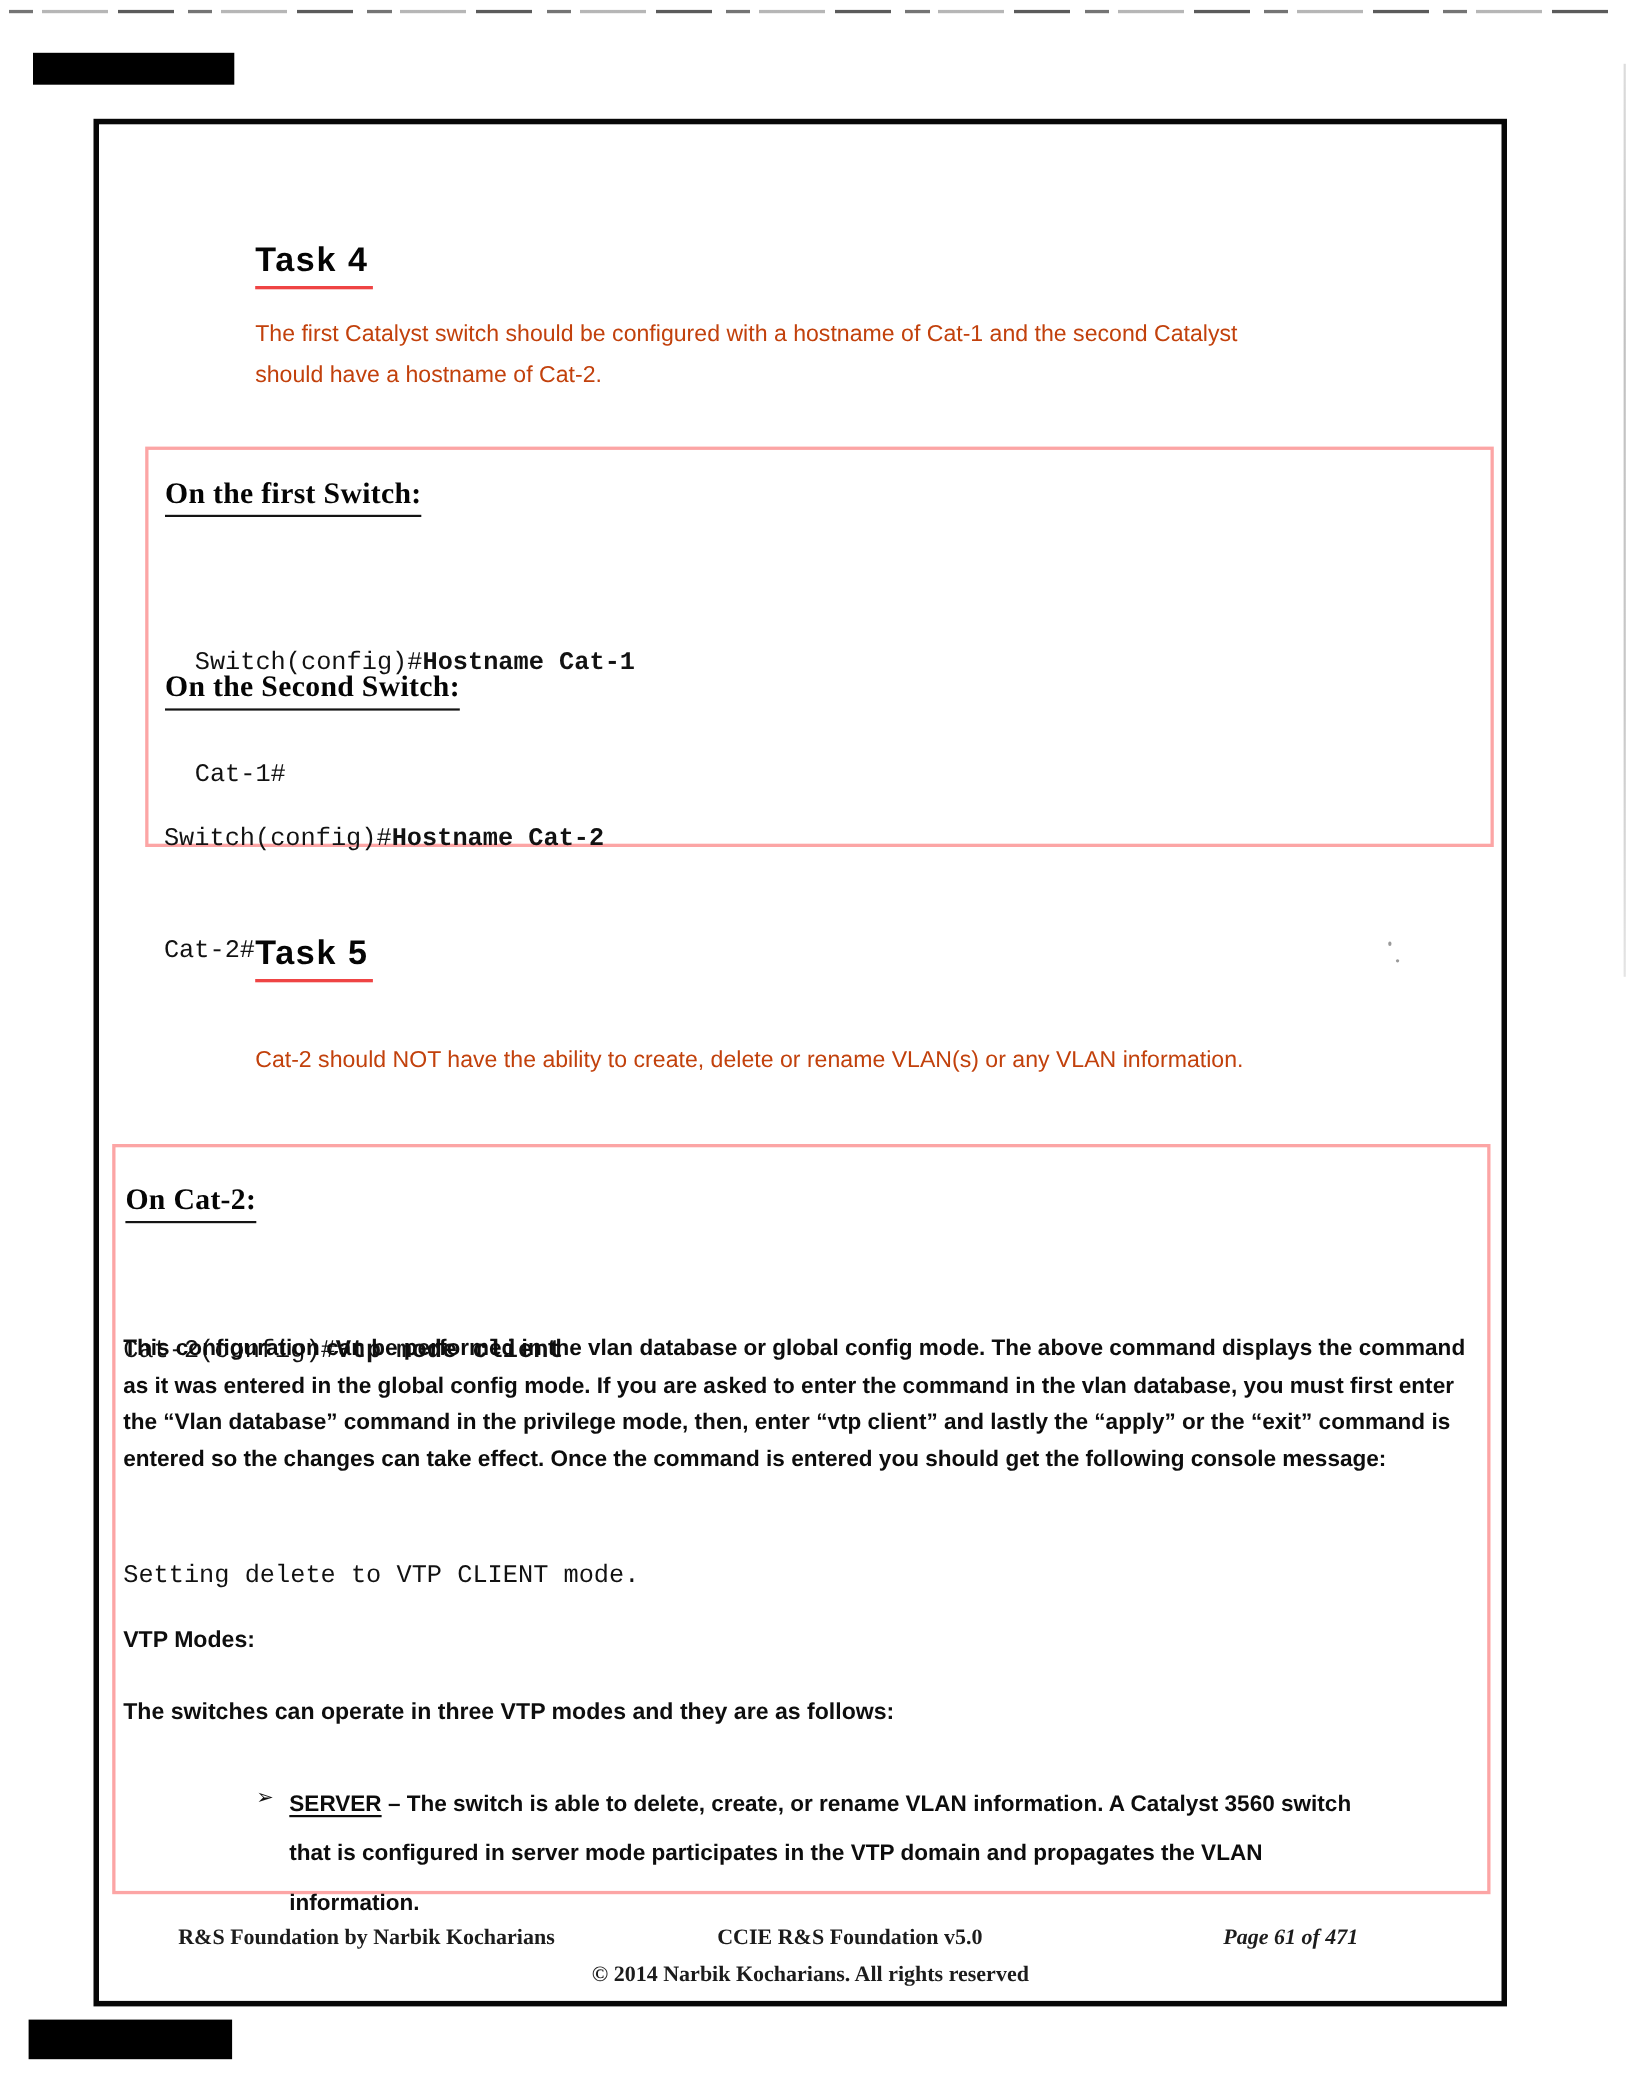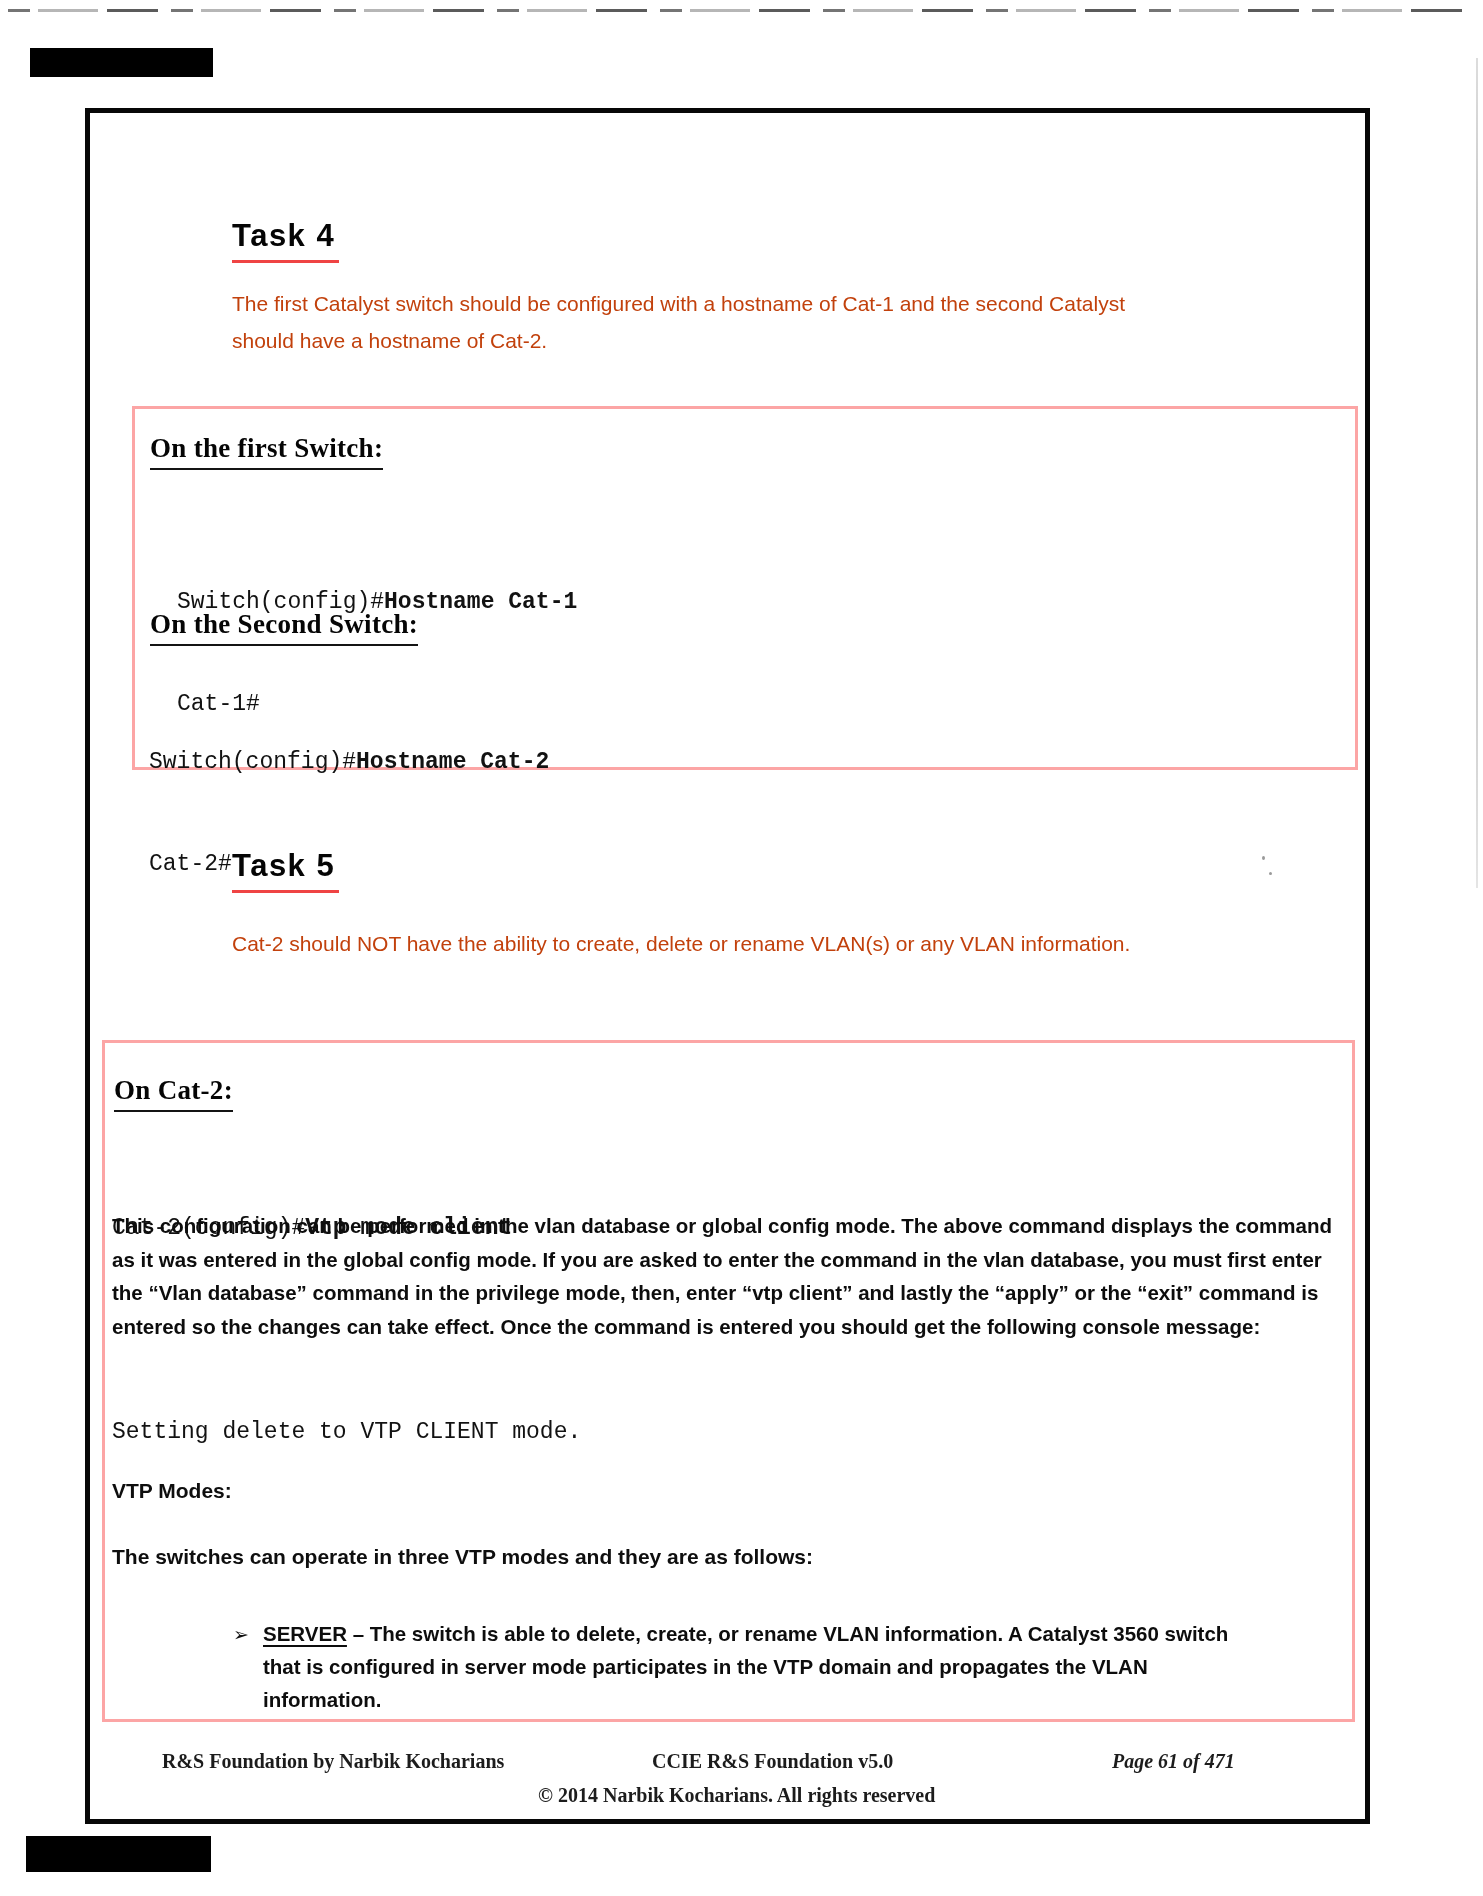--- a/index.html
+++ b/index.html
@@ -27,21 +27,21 @@
   
   .task-title { position:absolute; margin:0; font-weight:bold; font-size:31px;
     letter-spacing:1.5px; color:#050505; border-bottom:3px solid #ef4444;
     padding:0 4px 6px 0; display:inline-block; }
   .task4-title { left:232px; top:218px; }
   .task5-title { left:232px; top:848px; }
 
   .body-text { position:absolute; margin:0; font-size:21px; line-height:37px;
     color:#c2410c; width:930px; }
   .task4-desc { left:232px; top:285px; }
-  .task5-desc { left:232px; top:925px; }
+  .task5-desc { left:232px; top:945px; }
 
   
   .code-box { position:absolute; border:3px solid #fca5a5; box-sizing:border-box; background:#fff; }
   .box1 { left:132px; top:406px; width:1226px; height:364px; }
   .box2 { left:102px; top:1040px; width:1253px; height:682px; }
 
   .serif-heading { position:absolute; margin:0; font-family:"Liberation Serif", serif;
     font-weight:bold; font-size:27px; letter-spacing:.3px; color:#050505;
     border-bottom:2px solid #141414; padding-bottom:4px; display:inline-block; }
   .h-first  { left:15px; top:24px; }
@@ -57,21 +57,21 @@
   .cmd { font-weight:bold; }
 
   .bold-para { position:absolute; left:7px; top:166px; width:1235px; margin:0;
     font-weight:bold; font-size:20.5px; line-height:33.5px; color:#0d0d0d; }
   .vtp-label   { position:absolute; left:7px; top:436px; margin:0; font-weight:bold; font-size:21px; }
   .modes-intro { position:absolute; left:7px; top:502px; margin:0; font-weight:bold; font-size:21px; }
 
   .bullet { position:absolute; left:128px; top:574px; width:1060px; display:flex; }
   .bullet-marker { width:30px; flex:0 0 30px; font-family:"DejaVu Sans", sans-serif;
     font-size:19px; line-height:34.5px; color:#101010; }
-  .bullet-text { font-weight:bold; font-size:20.5px; line-height:33px; width:1000px; color:#0d0d0d; }
+  .bullet-text { font-weight:bold; font-size:20.5px; line-height:45px; width:1000px; color:#0d0d0d; }
   .bullet-term { text-decoration:underline; text-underline-offset:4px; text-decoration-thickness:2px; }
 
   
   .footer-item { position:absolute; margin:0; font-family:"Liberation Serif", serif;
     font-weight:bold; font-size:20px; color:#1c1c1c; }
   .footer-left   { left:162px;  top:1750px; }
   .footer-center { left:652px;  top:1750px; }
   .footer-page   { left:1112px; top:1750px; font-style:italic; }
   .footer-copy   { left:538px;  top:1784px; }
 </style>

